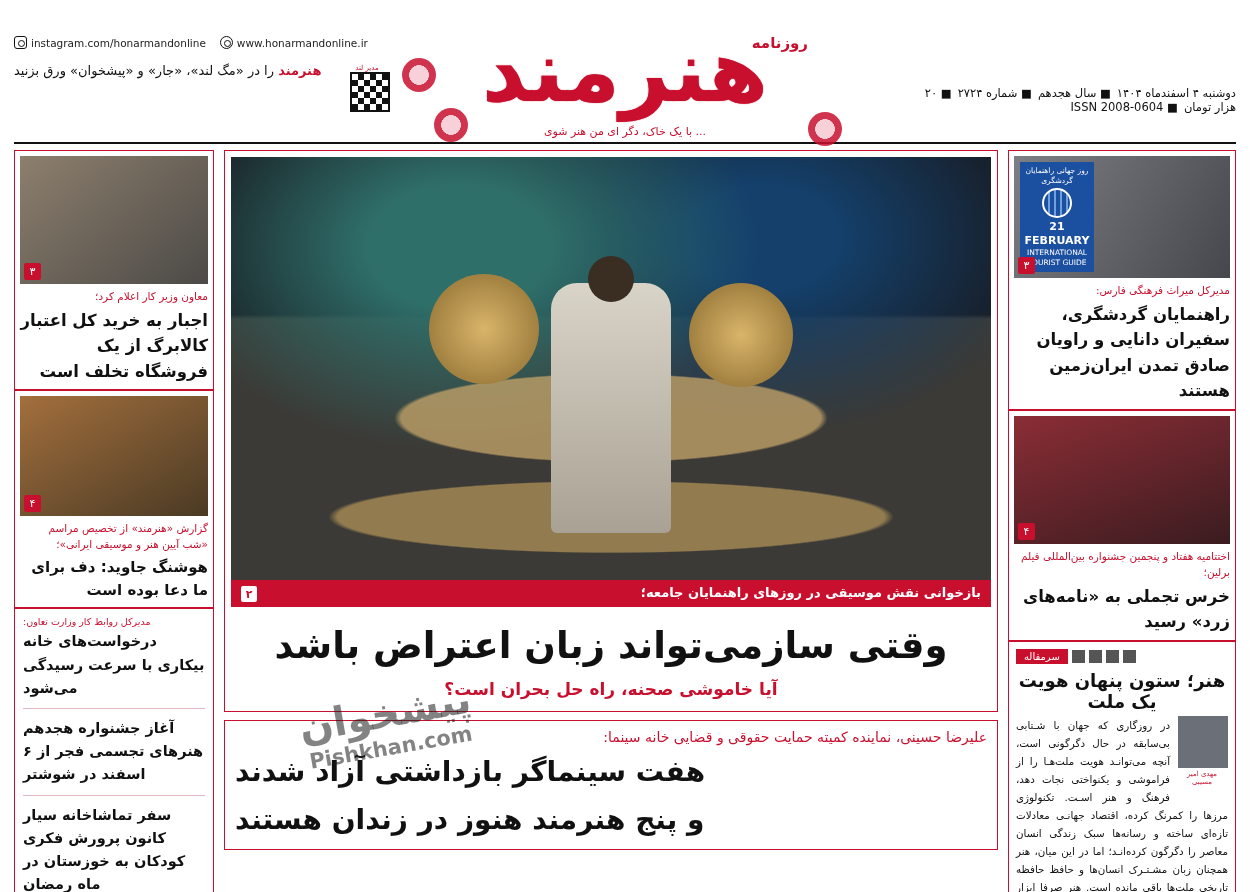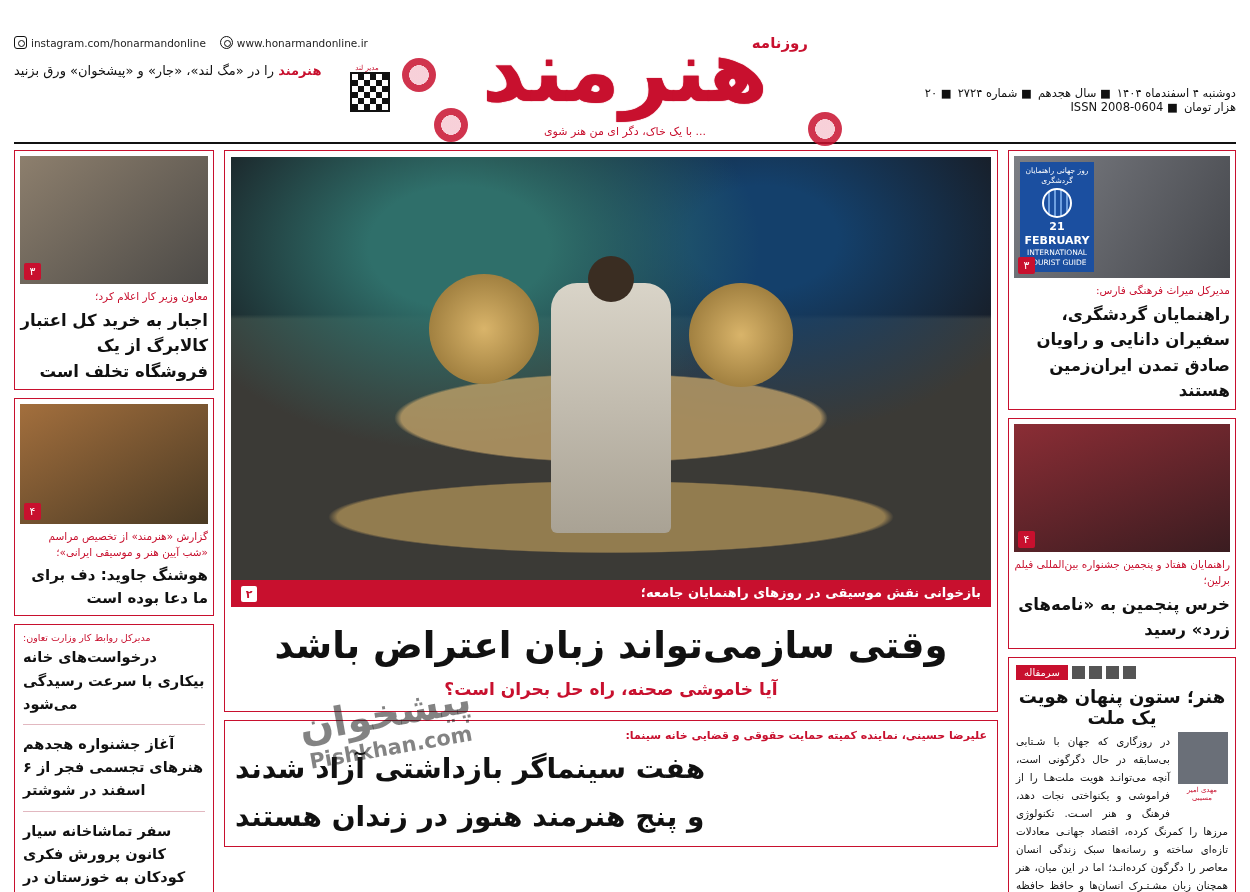--- a/index.html
+++ b/index.html
@@ -48,21 +48,21 @@
   .stamp-cap { font-size: 7px; color: #c8102e; text-align: center; }
 
   .rule { height: 2px; background: #111; margin: 2px 0 6px; }
 
   
   .grid { display: flex; gap: 10px; height: 740px; }
   .col-right { width: 200px; }
   .col-center { flex: 1; }
   .col-left { width: 228px; }
 
-  .box { border: 1.6px solid #c8102e; padding: 5px; margin-bottom: 8px; }
+  .box { border: 1.6px solid #c8102e; padding: 5px; }
   .photo { width: 100%; background: #5a5f66; position: relative; overflow: hidden; }
   .photo .num { position: absolute; bottom: 4px; left: 4px; background: #c8102e; color: #fff; width: 17px; height: 17px; font-size: 11px; border-radius: 2px; display: flex; align-items: center; justify-content: center; }
 
   .kicker { font-size: 10.5px; color: #c8102e; text-align: right; margin: 5px 0 3px; line-height: 1.5; }
   .headline-s { font-size: 16.5px; font-weight: bold; text-align: right; line-height: 1.55; }
   .headline-xs { font-size: 15px; font-weight: bold; text-align: right; line-height: 1.55; }
 
   .briefs { border: 1.6px solid #c8102e; padding: 7px 8px; }
   .brief { text-align: left; }
   .brief + .brief { border-top: 1px solid #e2b8c0; margin-top: 8px; padding-top: 8px; }
@@ -71,21 +71,21 @@
 
   
   .lead-box { border: 1.8px solid #c8102e; padding: 6px; }
   .lead-photo { height: 450px; background: linear-gradient(#1b1b22, #2d2d36); position: relative; overflow: hidden; }
   .lead-caption { position: absolute; bottom: 0; right: 0; left: 0; background: #c8102e; color: #fff; font-size: 13px; font-weight: bold; padding: 5px 10px; text-align: right; }
   .lead-caption .n { float: left; background: #fff; color: #c8102e; width: 16px; height: 16px; font-size: 11px; display: flex; align-items: center; justify-content: center; border-radius: 2px; margin-top: 1px; }
   .lead-head { font-size: 37px; font-weight: bold; text-align: center; margin: 14px 4px 8px; line-height: 1.35; }
   .lead-sub { color: #c8102e; font-size: 17px; font-weight: bold; text-align: center; margin-bottom: 6px; }
 
   .bottom-box { border: 1.8px solid #c8102e; padding: 8px 10px; margin-top: 8px; }
-  .bottom-kicker { font-size: 11px; color: #c8102e; text-align: right; font-weight: bold; }
+  .bottom-kicker { font-size: 14px; color: #c8102e; text-align: right; font-weight: normal; }
   .bottom-head { font-size: 28px; font-weight: bold; text-align: left; line-height: 1.5; margin-top: 6px; }
 
   
   .tour-badge { position: absolute; left: 6px; top: 6px; width: 74px; background: #1b4fa0; color: #fff; font-size: 7.5px; text-align: center; padding: 4px 2px; line-height: 1.3; }
   .tour-badge .big { font-size: 11px; font-weight: bold; display: block; }
   .globe { width: 30px; height: 30px; border-radius: 50%; border: 2px solid #fff; margin: 2px auto; background:
       repeating-linear-gradient(90deg,#1b4fa0 0 4px,#6fa0e0 4px 6px); }
 
   .opinion { border: 1.6px solid #c8102e; padding: 7px; }
   .op-tabs { display: flex; gap: 4px; align-items: center; justify-content: flex-start; flex-direction: row-reverse; }
@@ -175,22 +175,22 @@
           <div class="num">۳</div>
         </div>
         <div class="kicker">مدیرکل میراث فرهنگی فارس:</div>
         <div class="headline-s">راهنمایان گردشگری، سفیران دانایی و راویان صادق تمدن ایران‌زمین هستند</div>
       </div>
 
       <div class="box">
         <div class="photo" style="height:128px;background:linear-gradient(160deg,#8b2d35,#3a1c20)">
           <div class="num">۴</div>
         </div>
-        <div class="kicker">راهنمایان هفتاد و پنجمین جشنواره بین‌المللی فیلم برلین؛</div>
-        <div class="headline-s">خرس پنجمین به «نامه‌های زرد» رسید</div>
+        <div class="kicker">اختتامیه هفتاد و پنجمین جشنواره بین‌المللی فیلم برلین؛</div>
+        <div class="headline-s">خرس تجملی به «نامه‌های زرد» رسید</div>
       </div>
 
       <div class="opinion">
         <div class="op-tabs">
           <span class="lbl">سرمقاله</span>
           <span class="sq"></span>
           <span class="sq"></span>
           <span class="sq"></span>
           <span class="sq"></span>
         </div>

